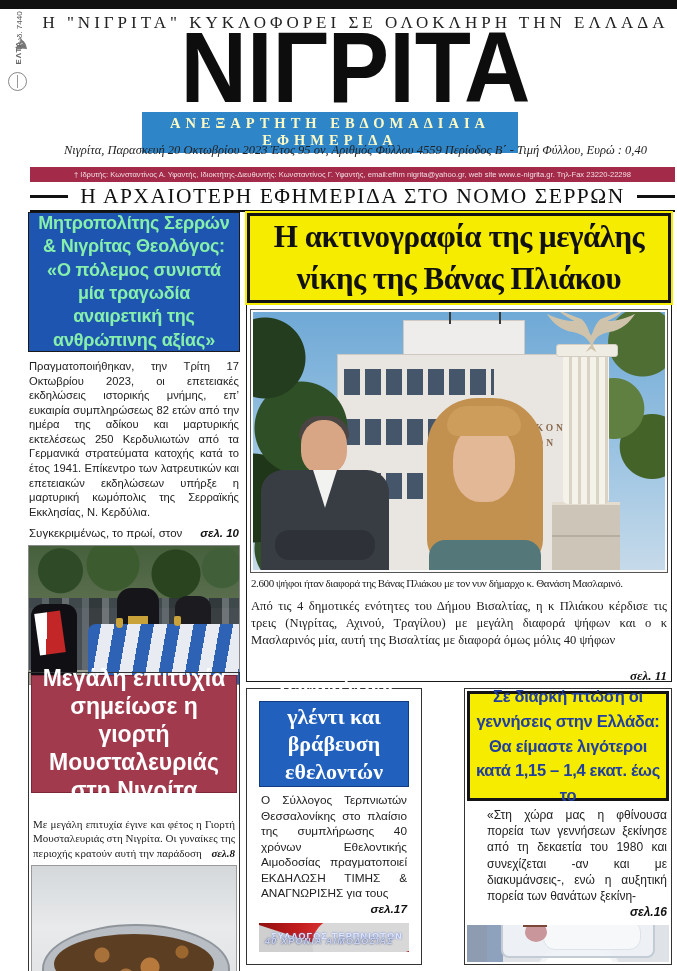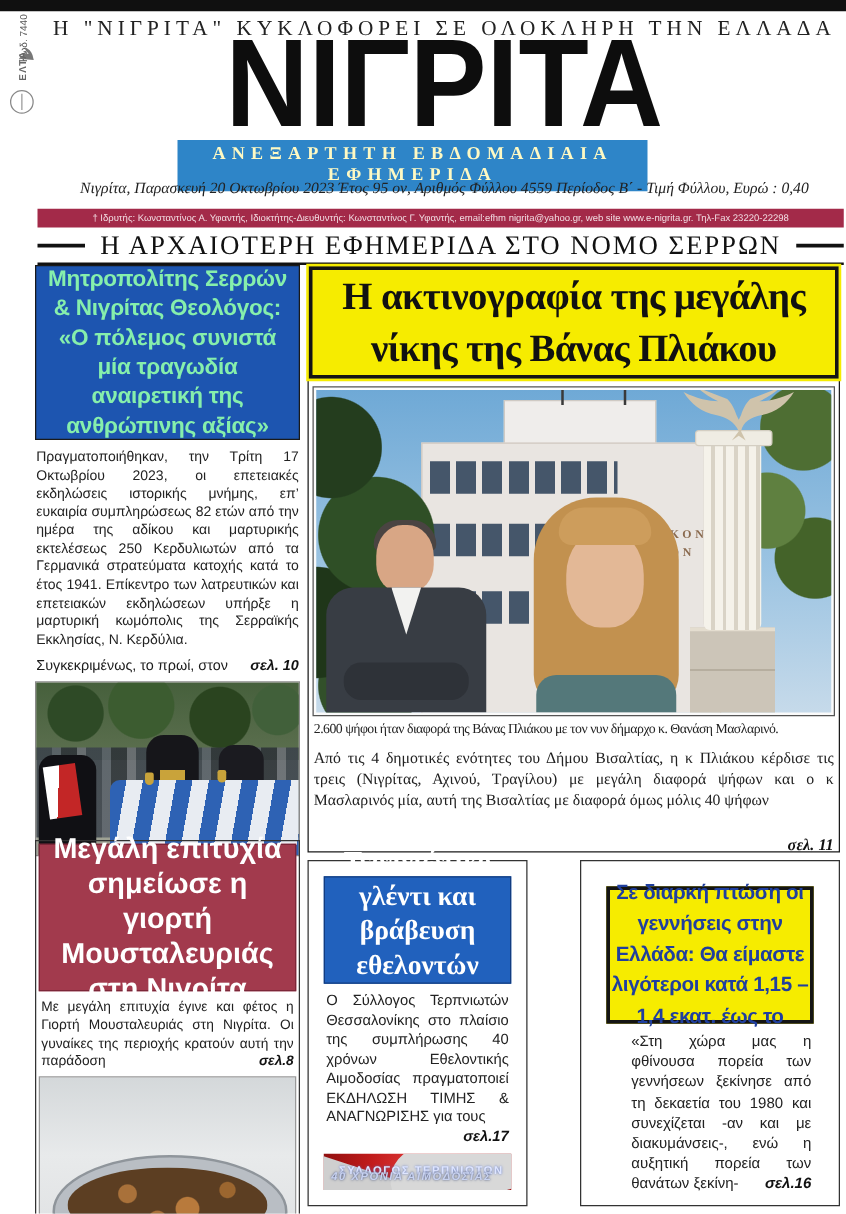--- a/index.html
+++ b/index.html
@@ -124,21 +124,21 @@
       border-radius:40px 40px 20px 20px;}
   .wom-top{position:absolute;left:18px;bottom:0;width:112px;height:30px;background:#54787a;
       border-radius:16px 16px 0 0;}
   .election-caption{font-size:11px;letter-spacing:-0.4px;margin:4px 1px 0 1px;color:#222;}
   .election-body{font-size:12.6px;line-height:1.35;margin:9px 1px 0 1px;}
   .election-body .page-ref{font-size:13px;margin-top:35px;}
   
   .art-moust{left:28px;top:672px;width:212px;height:350px;border:1.5px solid #333;padding:2px;}
   .moust-head{height:118px;background:#a23a4d;border:1px solid #7c2638;color:#fff;
       font-size:23px;font-weight:bold;line-height:1.22;}
-  .moust-body{font-size:11px;line-height:1.3;margin:6px 2px 5px 2px;}
+  .moust-body{font-size:11px;line-height:1.3;margin:24px 2px 5px 2px;font-family:Liberation Serif, serif;}
   .photo-moust{flex:1;border:1px solid #999;background:linear-gradient(180deg,#d4d8da 0%,#e8eaeb 40%,#dcdee0 100%);}
   .pan{position:absolute;left:10px;bottom:4px;width:184px;height:86px;border-radius:50%;
       background:#b9bec4;border:2px solid #8f959b;}
   .pan-inner{position:absolute;left:10px;top:8px;width:160px;height:60px;border-radius:50%;
       background:radial-gradient(circle at 30% 35%,#a9713a 0 7px,transparent 8px),
                  radial-gradient(circle at 60% 55%,#b87a3c 0 9px,transparent 10px),
                  radial-gradient(circle at 80% 30%,#9c662f 0 6px,transparent 7px),
                  radial-gradient(circle at 45% 70%,#a9713a 0 7px,transparent 8px),
                  #5c3e22;}
   .art-blood{left:246px;top:688px;width:176px;height:277px;border:1.5px solid #333;padding:12px;}
@@ -153,21 +153,21 @@
   .bl-hand-b{position:absolute;right:-28px;bottom:-8px;width:126px;height:52px;background:#d8d8d8;
       border-radius:26px;transform:rotate(-16deg);}
   .bl-heart{position:absolute;left:48px;top:34px;}
   .bl-heart-text{position:absolute;left:58px;top:52px;width:60px;text-align:center;color:#fff;
       font-family:"DejaVu Serif",serif;font-style:italic;font-size:11px;transform:rotate(-14deg);
       line-height:1;}
   .bl-top-text{position:absolute;right:6px;top:8px;color:#dfe6ff;font-size:9px;font-weight:bold;
       letter-spacing:1.2px;text-shadow:0 0 2px #5a74c8;}
   .bl-bottom-text{position:absolute;left:6px;bottom:6px;color:#c8d2f0;font-size:9px;font-weight:bold;
       letter-spacing:1.2px;text-shadow:0 0 2px #32406e;font-style:italic;}
-  .art-births{left:464px;top:688px;width:208px;height:277px;border:1.5px solid #333;padding:20px;}
+  .art-births{left:464px;top:688px;width:208px;height:277px;border:1.5px solid #333;padding:2px;}
   .births-head{height:110px;background:#f6ec00;border:3px solid #141414;color:#203f9e;
       font-size:16.5px;font-weight:bold;line-height:1.5;letter-spacing:-0.3px;}
   .births-body{font-size:12px;line-height:1.35;margin:6px 2px 5px 20px;}
   .photo-births{flex:1;background:linear-gradient(90deg,#8d9cb0 0 20px,#dfe3e8 20px 100%);}
   .bb-bluestrip{position:absolute;left:20px;top:0;width:16px;height:100%;background:#6b86ac;opacity:.7;}
   .bb-cones{position:absolute;left:52px;top:4px;width:120px;height:46px;
       background:radial-gradient(ellipse at 50% 120%,#fff 0 48%,transparent 50%),
                  radial-gradient(ellipse at 50% 160%,#f2f4f6 0 60%,transparent 62%);}
   .bb-cot{position:absolute;left:34px;bottom:4px;width:150px;height:52px;background:rgba(238,242,246,.9);
       border:2px solid #c3ccd5;border-radius:8px;}

